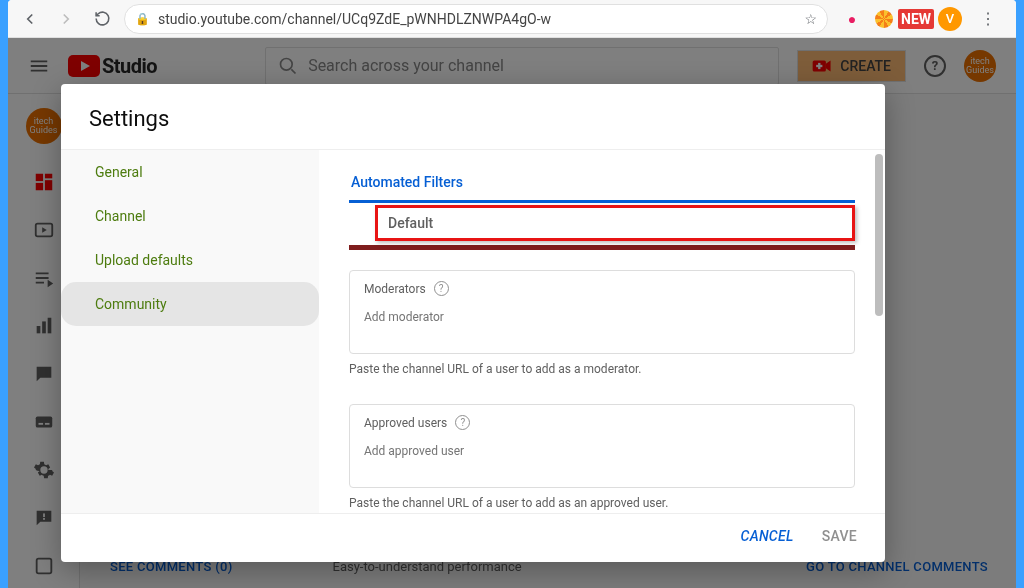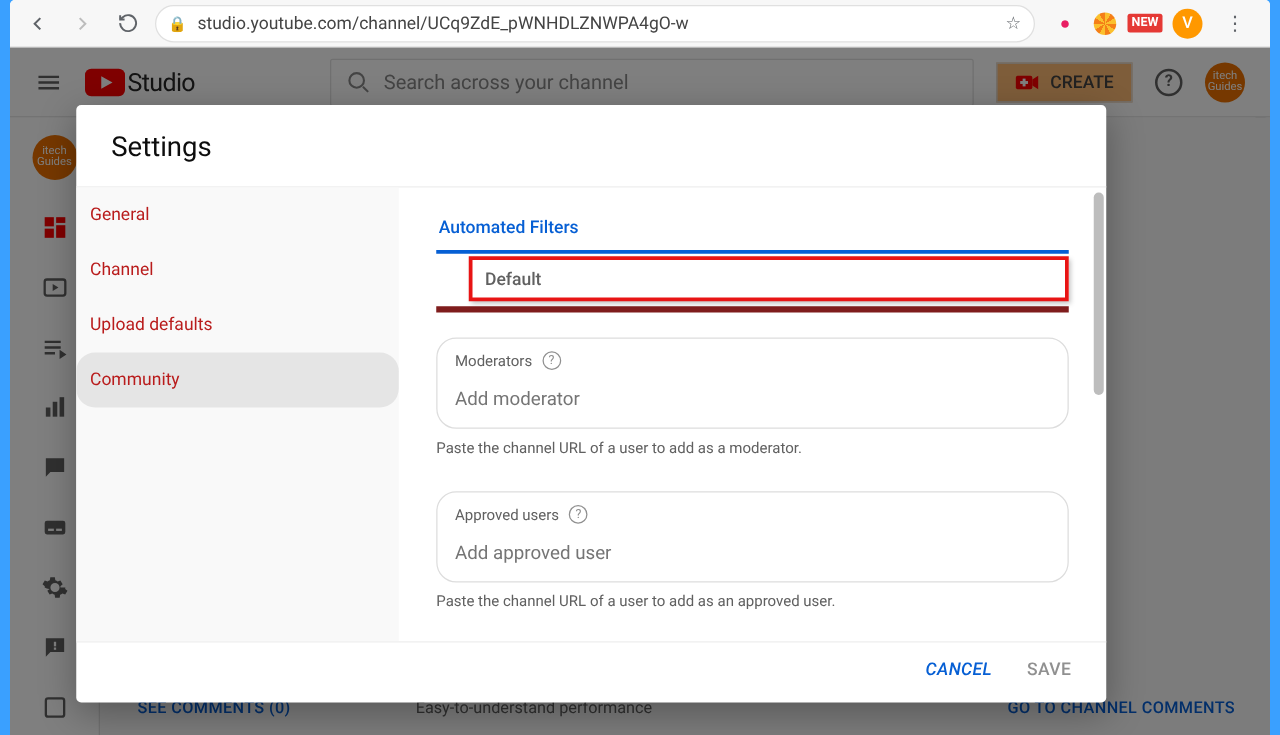--- a/index.html
+++ b/index.html
@@ -5,31 +5,31 @@
   * { box-sizing: border-box; margin: 0; padding: 0; font-family: Roboto, Arial, sans-serif; }
   body { width: 1024px; height: 588px; overflow: hidden; background: #3aa0ff; position: relative; }
   .browser { position: absolute; left: 8px; top: 0; right: 8px; bottom: 0; background: #fff; display: flex; flex-direction: column; border-radius: 4px 4px 0 0; overflow: hidden;}
   .chrome-top { height: 42px; background: #f7f7f7; border-bottom: 1px solid #e0e0e0; display: flex; align-items: center; padding: 0 8px; gap: 8px; }
   .nav-btn { width: 28px; height: 28px; display:flex; align-items:center; justify-content:center; color:#5f6368; border-radius:50%; }
   .nav-btn.disabled { color: #bdbdbd; }
   .addr { flex:1; height:30px; background:#fff; border:1px solid #e0e0e0; border-radius:15px; display:flex; align-items:center; padding:0 10px; gap:8px; font-size:14px; color:#444; }
   .addr .lock { color:#5f6368; font-size:12px; }
   .ext-icons { display:flex; gap:12px; align-items:center; padding:0 6px; }
   .ext-icon { width:20px; height:18px; display:flex; align-items:center; justify-content:center; font-size:14px; }
-  .new-badge { background:#e53935; color:#fff; font-size:10px; font-weight:bold; padding:2px 3px; border-radius:2px;}
+  .new-badge { background:#e53935; color:#fff; font-size:14px; font-weight:bold; padding:2px 3px; border-radius:2px;}
   .avatar-v { width:24px; height:24px; border-radius:50%; background:#ff9800; color:#fff; display:flex; align-items:center; justify-content:center; font-size:13px; font-weight:500; }
   .kebab { color:#5f6368; }
 
   .app { flex:1; position:relative; background:#fff; display:flex; flex-direction:column; }
   .header { height:56px; border-bottom:1px solid #e0e0e0; display:flex; align-items:center; padding:0 20px; gap:18px; }
   .hamburger { color:#606060; }
   .logo { display:flex; align-items:center; gap:2px; }
   .logo-icon { width:32px; height:22px; background:#ff0000; border-radius:5px; display:flex; align-items:center; justify-content:center; }
   .logo-icon::after { content:''; border-left:9px solid #fff; border-top:5px solid transparent; border-bottom:5px solid transparent; margin-left:2px; }
-  .logo-text { font-weight:400; font-size:20px; color:#282828; letter-spacing:-0.5px; }
+  .logo-text { font-weight:700; font-size:20px; color:#282828; letter-spacing:-0.5px; }
   .search { flex:1; max-width:580px; margin-left:90px; height:38px; border:1px solid #e0e0e0; border-radius:2px; display:flex; align-items:center; padding:0 12px; gap:10px; color:#888; background:#fff;}
   .hdr-right { display:flex; align-items:center; gap:18px; margin-left:auto;}
   .create-btn { border:1px solid #e0e0e0; padding:7px 14px; display:flex; align-items:center; gap:8px; font-weight:500; font-size:14px; color:#444; background:#fdba74;}
   .create-plus { color:#ff0000; }
   .help-circle { width:22px; height:22px; border:2px solid #606060; border-radius:50%; display:flex; align-items:center; justify-content:center; font-size:13px; color:#606060; font-weight:bold;}
   .avatar-itech { width:32px; height:32px; border-radius:50%; background:#ec7100; color:#fff; display:flex; align-items:center; justify-content:center; font-size:9px; text-align:center; line-height:1;}
 
   .body { flex:1; display:flex; position:relative; }
   .scrollbar-fake { position:absolute; right:0; top:0; width:15px; height:100%; background:#f1f1f1;}
   .scrollbar-fake::before{content:''; position:absolute; top:0; left:2px; width:11px; height:230px; background:#c1c1c1; border-radius:2px;}
@@ -43,33 +43,33 @@
   .main { flex:1; position:relative; background:#f9f9f9; }
   .bg-content { position:absolute; left:30px; bottom:14px; right:28px; display:flex; gap:100px; font-size:13px;}
   .bg-link { color:#065fd4; font-weight:500; letter-spacing:0.3px;}
   .bg-text { color:#606060; }
 
   .overlay { position:absolute; inset:0; background:rgba(0,0,0,0.5); }
   .modal { position:absolute; left:53px; top:46px; width:824px; height:478px; background:#fff; border-radius:4px; box-shadow:0 8px 30px rgba(0,0,0,0.3); display:flex; flex-direction:column; }
   .modal-title { padding:22px 28px 18px; font-size:22px; font-weight:400; color:#0d0d0d; }
   .modal-body { flex:1; display:flex; border-top:1px solid #eee; overflow:hidden; position:relative;}
   .modal-nav { width:258px; background:#f9f9f9; }
-  .nav-item { padding:14px 11px; font-size:14px; color:#b91c1c; cursor:pointer; }
+  .nav-item { padding:14px 34px; font-size:14px; color:#4d7c0f; cursor:pointer; }
   .nav-item.active { background:#e5e5e5;border-radius:15px; }
   .modal-content { flex:1; padding:0 30px; overflow:hidden; position:relative;}
   .content-scroll { position:absolute; right:0; top:0; width:12px; height:100%; }
   .content-scroll::before{content:''; position:absolute; top:4px; left:2px; width:8px; height:162px; background:#bdbdbd; border-radius:4px;}
   .tabs { display:flex; gap:6px; border-bottom:5px solid #7f1d1d; padding-top:14px;flex-direction:column;}
   .tab { padding:10px 2px; font-size:14px; font-weight:500; color:#606060; }
   .tab.active { color:#065fd4; border-bottom:3px solid #065fd4; margin-bottom:-1px; }
   .tab-highlight { border:3px solid #e81414; padding:5px 10px 6px; margin-left:26px; margin-top:-3px; margin-bottom:4px; box-shadow: 2px 2px 4px rgba(0,0,0,0.25);}
-  .field-box { border:1px solid #ddd; border-radius:16px; padding:10px 14px 14px; margin-top:20px;}
+  .field-box { border:1px solid #ddd; border-radius:4px; padding:10px 14px 28px; margin-top:20px;}
   .field-label { font-size:12px; color:#606060; display:flex; align-items:center; gap:8px;}
   .help-sm { width:15px; height:15px; border:1.5px solid #909090; border-radius:50%; display:inline-flex; align-items:center; justify-content:center; font-size:10px; color:#909090;}
-  .field-input { border:none; outline:none; width:100%; font-size:15px; color:#999; margin-top:14px; background:transparent;}
+  .field-input { border:none; outline:none; width:100%; font-size:12px; color:#999; margin-top:14px; background:transparent;}
   .helper { font-size:12px; color:#606060; margin-top:8px;}
   .modal-footer { padding:14px 28px 18px; display:flex; justify-content:flex-end; gap:28px; border-top:1px solid #eee;}
   .footer-btn { font-size:14px; font-weight:500; letter-spacing:0.3px; background:none; border:none; cursor:pointer;}
   .btn-cancel { color:#065fd4;font-style:italic; }
   .btn-save { color:#909090; }
   svg { display:block; }
 </style>
 </head>
 <body>
 

